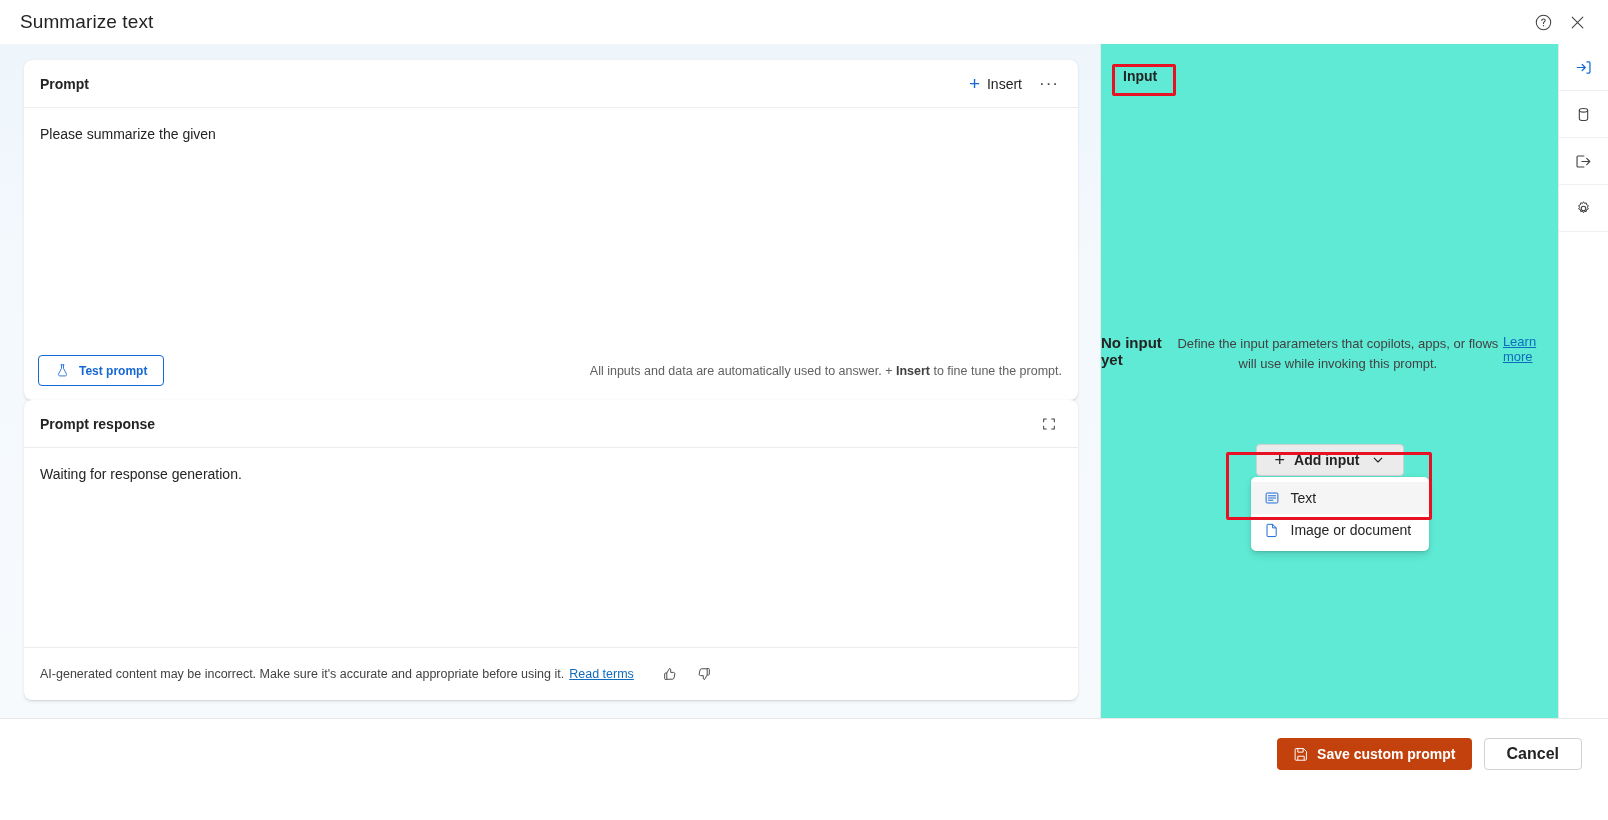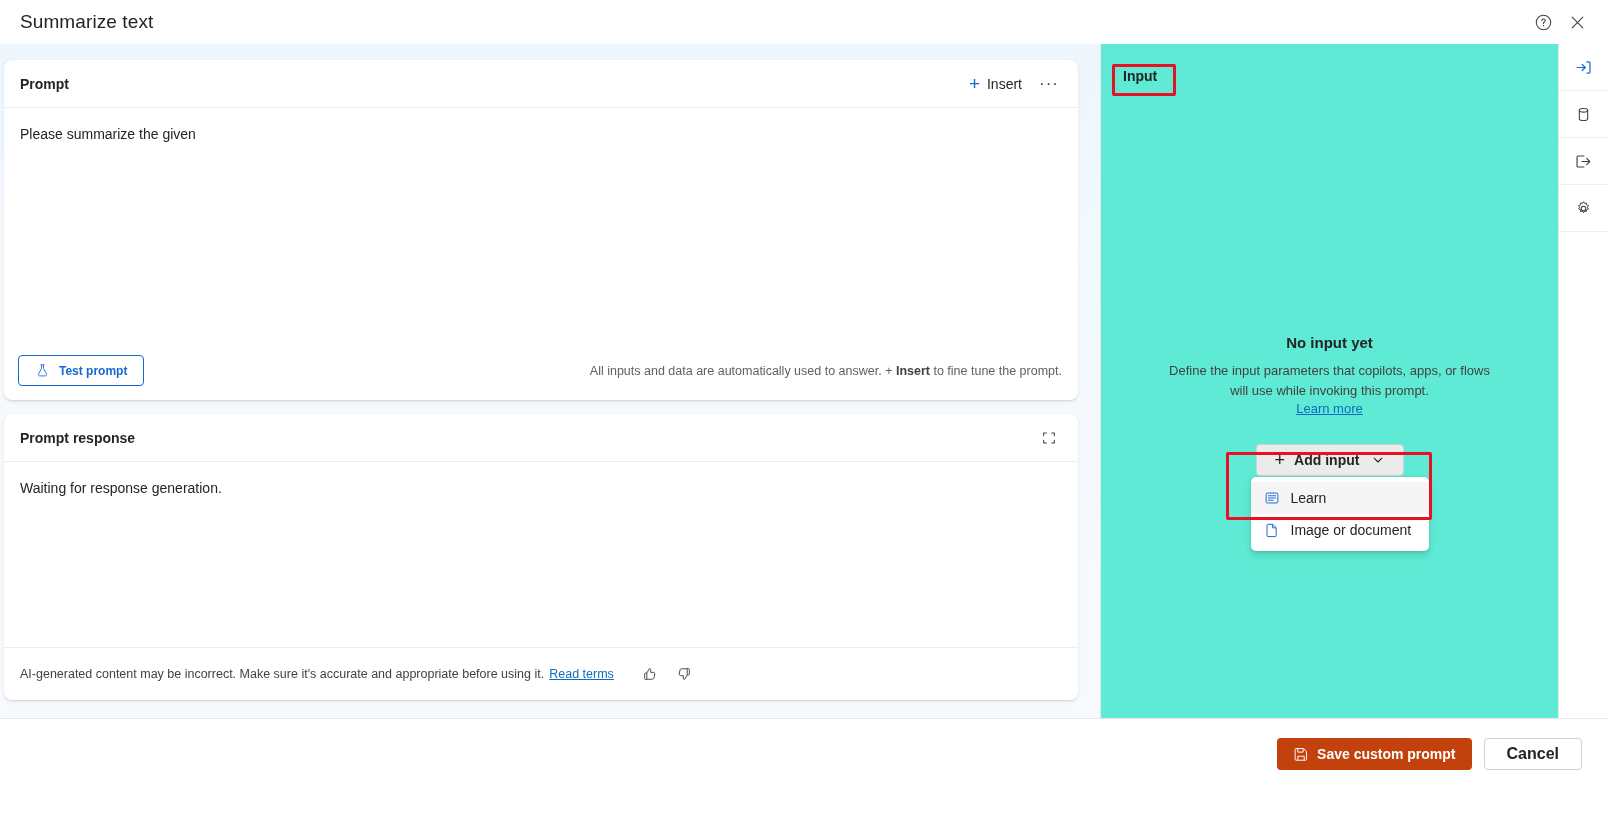--- a/index.html
+++ b/index.html
@@ -37,22 +37,22 @@
   }
 
   
   .body-row { flex: 1; display: flex; min-height: 0; }
 
   
   .left-pane {
     width: 1100px; flex: 0 0 1100px;
     background: #f3f8fc;
     background-image: linear-gradient(180deg,#eef6fc 0%, #f4f9fd 35%, #f7fafd 100%);
-    padding: 16px 22px 18px 4px;
-    display: flex; flex-direction: column; gap: 14px;
+    padding: 16px 22px 18px 24px;
+    display: flex; flex-direction: column; 
     overflow: hidden;
   }
   .card {
     background: #ffffff;
     border-radius: 8px;
     box-shadow: 0 1.2px 3.6px rgba(0,0,0,.08), 0 .3px .9px rgba(0,0,0,.07);
     display: flex; flex-direction: column;
     overflow: hidden;
   }
   .card-head {
@@ -146,21 +146,21 @@
   }
   .hl-box {
     position: absolute; border: 3px solid #e81123; border-radius: 2px;
     pointer-events: none; z-index: 30;
   }
   #hl-input { left: 1112px; top: 64px; width: 64px; height: 32px; }
   #hl-addinput { left: 1226px; top: 452px; width: 206px; height: 68px; }
 
   .empty-wrap {
     position: absolute; left: 0; right: 0; top: 290px;
-    display: flex; flex-direction: column; align-items: center;
+    display: flex; flex-direction: row; 
   }
   .empty-title {
     font-size: 15px; font-weight: 600; color: #242424; margin-bottom: 10px;
   }
   .empty-desc {
     font-size: 13px; color: #424242; text-align: center;
     line-height: 20px; max-width: 330px;
   }
   .learn-more {
     font-size: 13px; color: #0f6cbd; text-decoration: underline;
@@ -337,21 +337,21 @@
           </button>
 
           <div class="menu">
             <div class="menu-item is-hover">
               <span class="menu-icon">
                 <svg width="16" height="16" viewBox="0 0 18 18" fill="none">
                   <rect x="2.4" y="3.4" width="13.2" height="11.2" rx="1.3" stroke="#1668d4" stroke-width="1.1"></rect>
                   <path d="M4.9 6.5h8.2M4.9 9h8.2M4.9 11.5h5.2" stroke="#1668d4" stroke-width="1.05" stroke-linecap="round"></path>
                 </svg>
               </span>
-              <span>Learn</span>
+              <span>Text</span>
             </div>
             <div class="menu-item">
               <span class="menu-icon">
                 <svg width="16" height="16" viewBox="0 0 18 18" fill="none">
                   <path d="M4.4 2.6h5.3l4 4v8.8c0 .6-.5 1-1 1H4.4c-.6 0-1-.4-1-1V3.6c0-.6.4-1 1-1z" stroke="#1668d4" stroke-width="1.1" stroke-linejoin="round"></path>
                   <path d="M9.7 2.6v4h4" stroke="#1668d4" stroke-width="1.1" stroke-linejoin="round"></path>
                 </svg>
               </span>
               <span>Image or document</span>
             </div>

